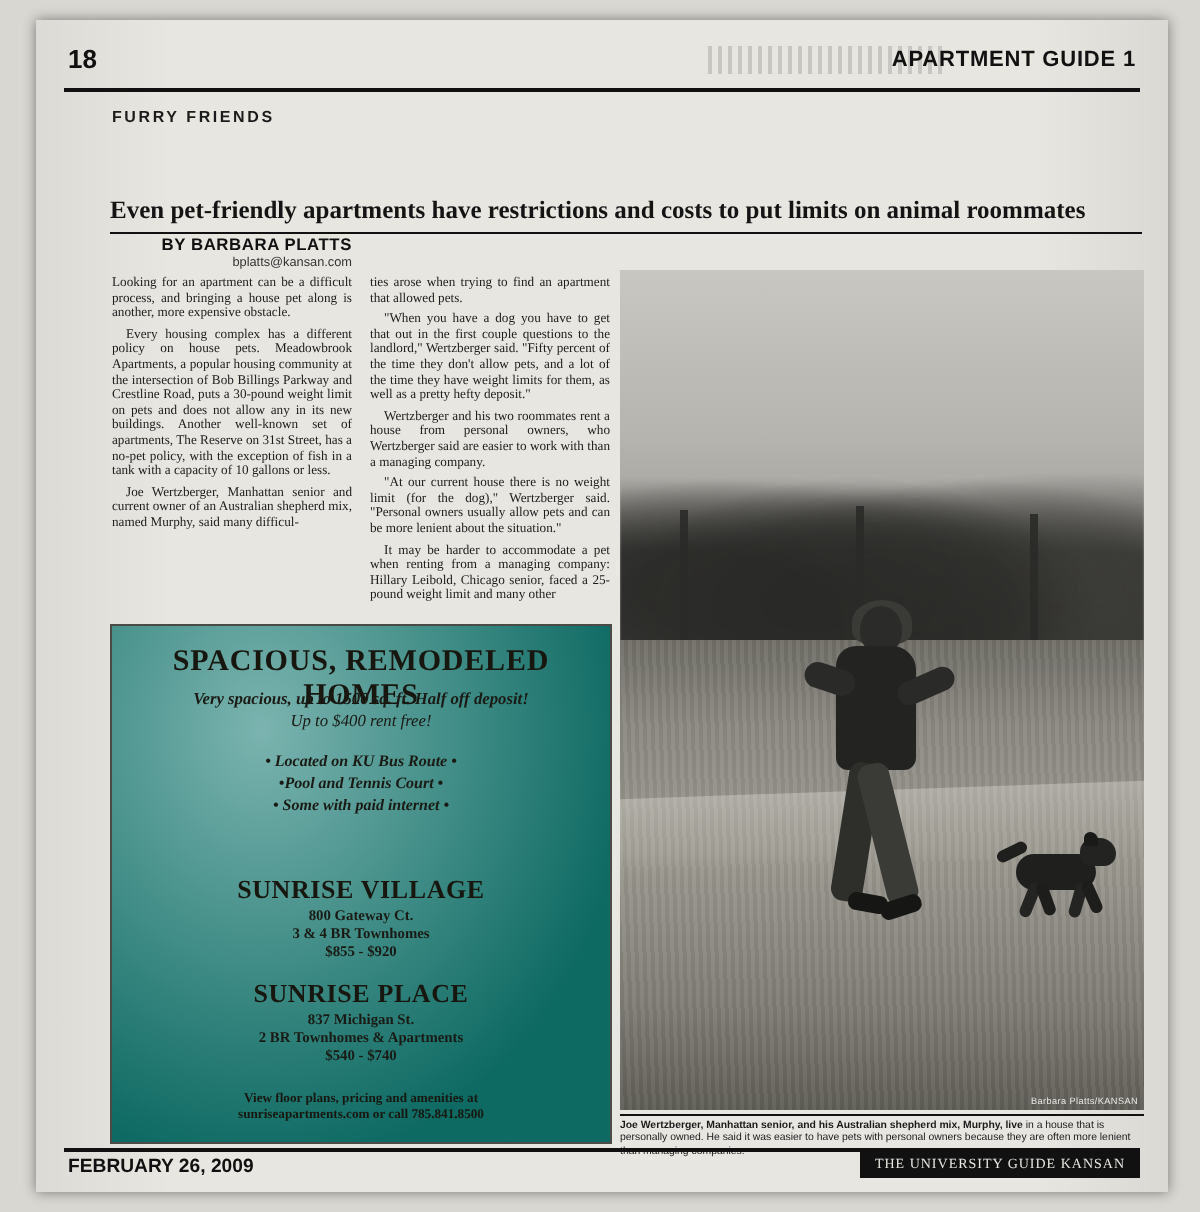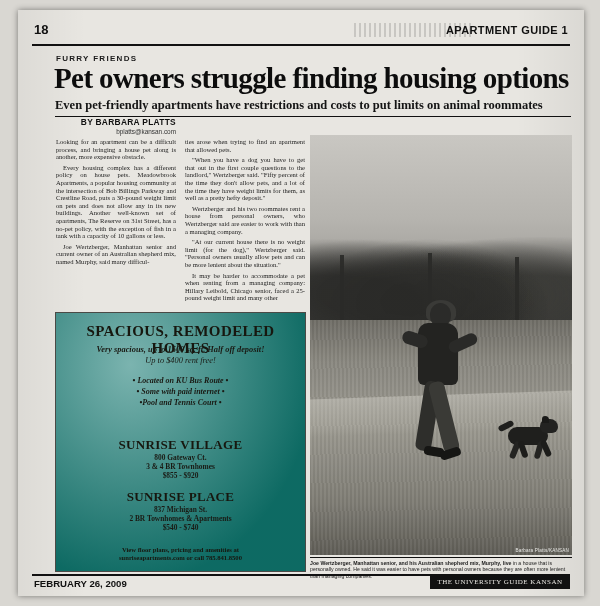--- a/index.html
+++ b/index.html
@@ -350,21 +350,20 @@
 <div class="page">
   <div class="paper">
 
     <div class="masthead">
       <div class="folio">18</div>
       <div class="masthead-smudge"></div>
       <div class="section-name">APARTMENT GUIDE 1</div>
     </div>
 
     <div class="kicker">FURRY FRIENDS</div>
-    <div class="headline">Pet owners struggle finding housing options</div>
     <div class="deck">Even pet-friendly apartments have restrictions and costs to put limits on animal roommates</div>
     <div class="rule-under-deck"></div>
 
     <div class="byline">
       <div class="name">BY BARBARA PLATTS</div>
       <div class="email">bplatts@kansan.com</div>
     </div>
 
     <div class="col" id="col1">
       <p class="noindent">Looking for an apartment can be a difficult process, and bringing a house pet along is another, more expensive obstacle.</p>
@@ -420,22 +419,22 @@
       <b>Joe Wertzberger, Manhattan senior, and his Australian shepherd mix, Murphy, live</b><span> in a house that is personally owned. He said it was easier to have pets with personal owners because they are often more lenient than managing companies.</span>
     </div>
 
     <div class="ad">
       <div class="ad-inner">
         <div class="ad-title">SPACIOUS, REMODELED HOMES</div>
         <div class="ad-sub1">Very spacious, up to 1500 sq. ft. Half off deposit!</div>
         <div class="ad-sub2">Up to $400 rent free!</div>
         <div class="ad-bullets">
           <div>• Located on KU Bus Route •</div>
+          <div>•Pool and Tennis Court •</div>
           <div>• Some with paid internet •</div>
-          <div>•Pool and Tennis Court •</div>
         </div>
 
         <div class="ad-prop" id="ad-prop-1">
           <div class="name">SUNRISE VILLAGE</div>
           <div class="line">800 Gateway Ct.</div>
           <div class="line">3 &amp; 4 BR Townhomes</div>
           <div class="line">$855 - $920</div>
         </div>
 
         <div class="ad-prop" id="ad-prop-2">

